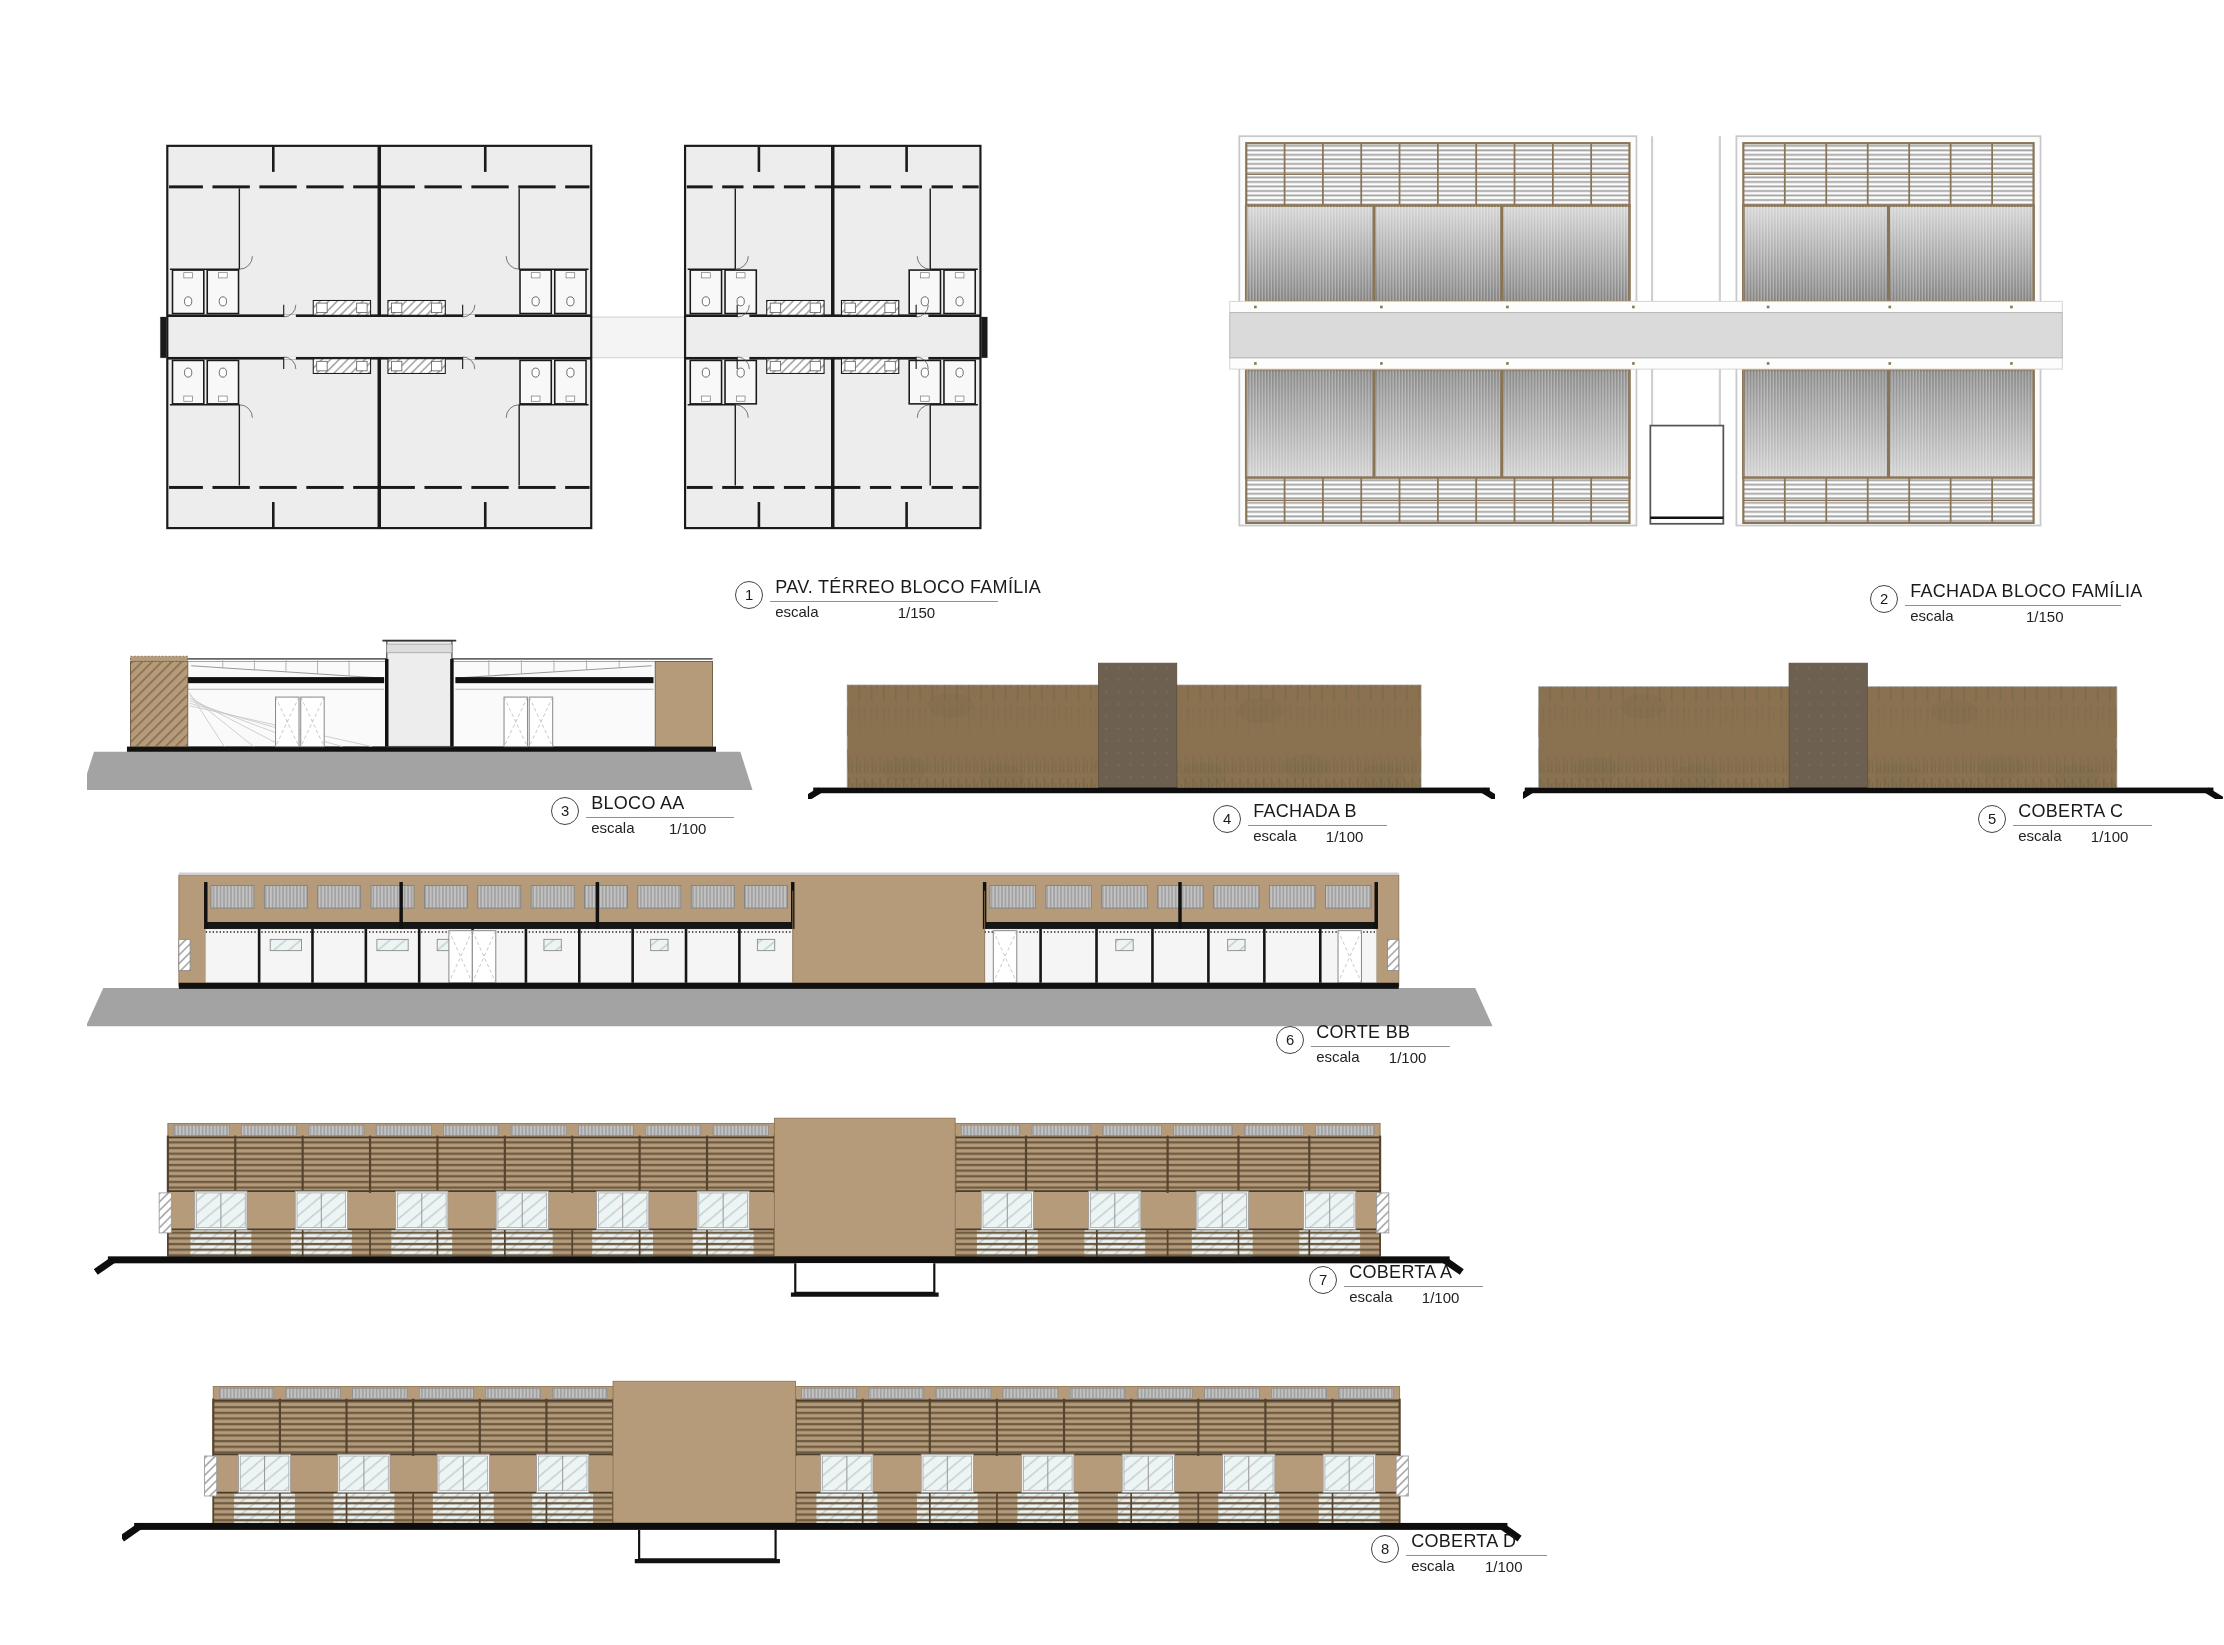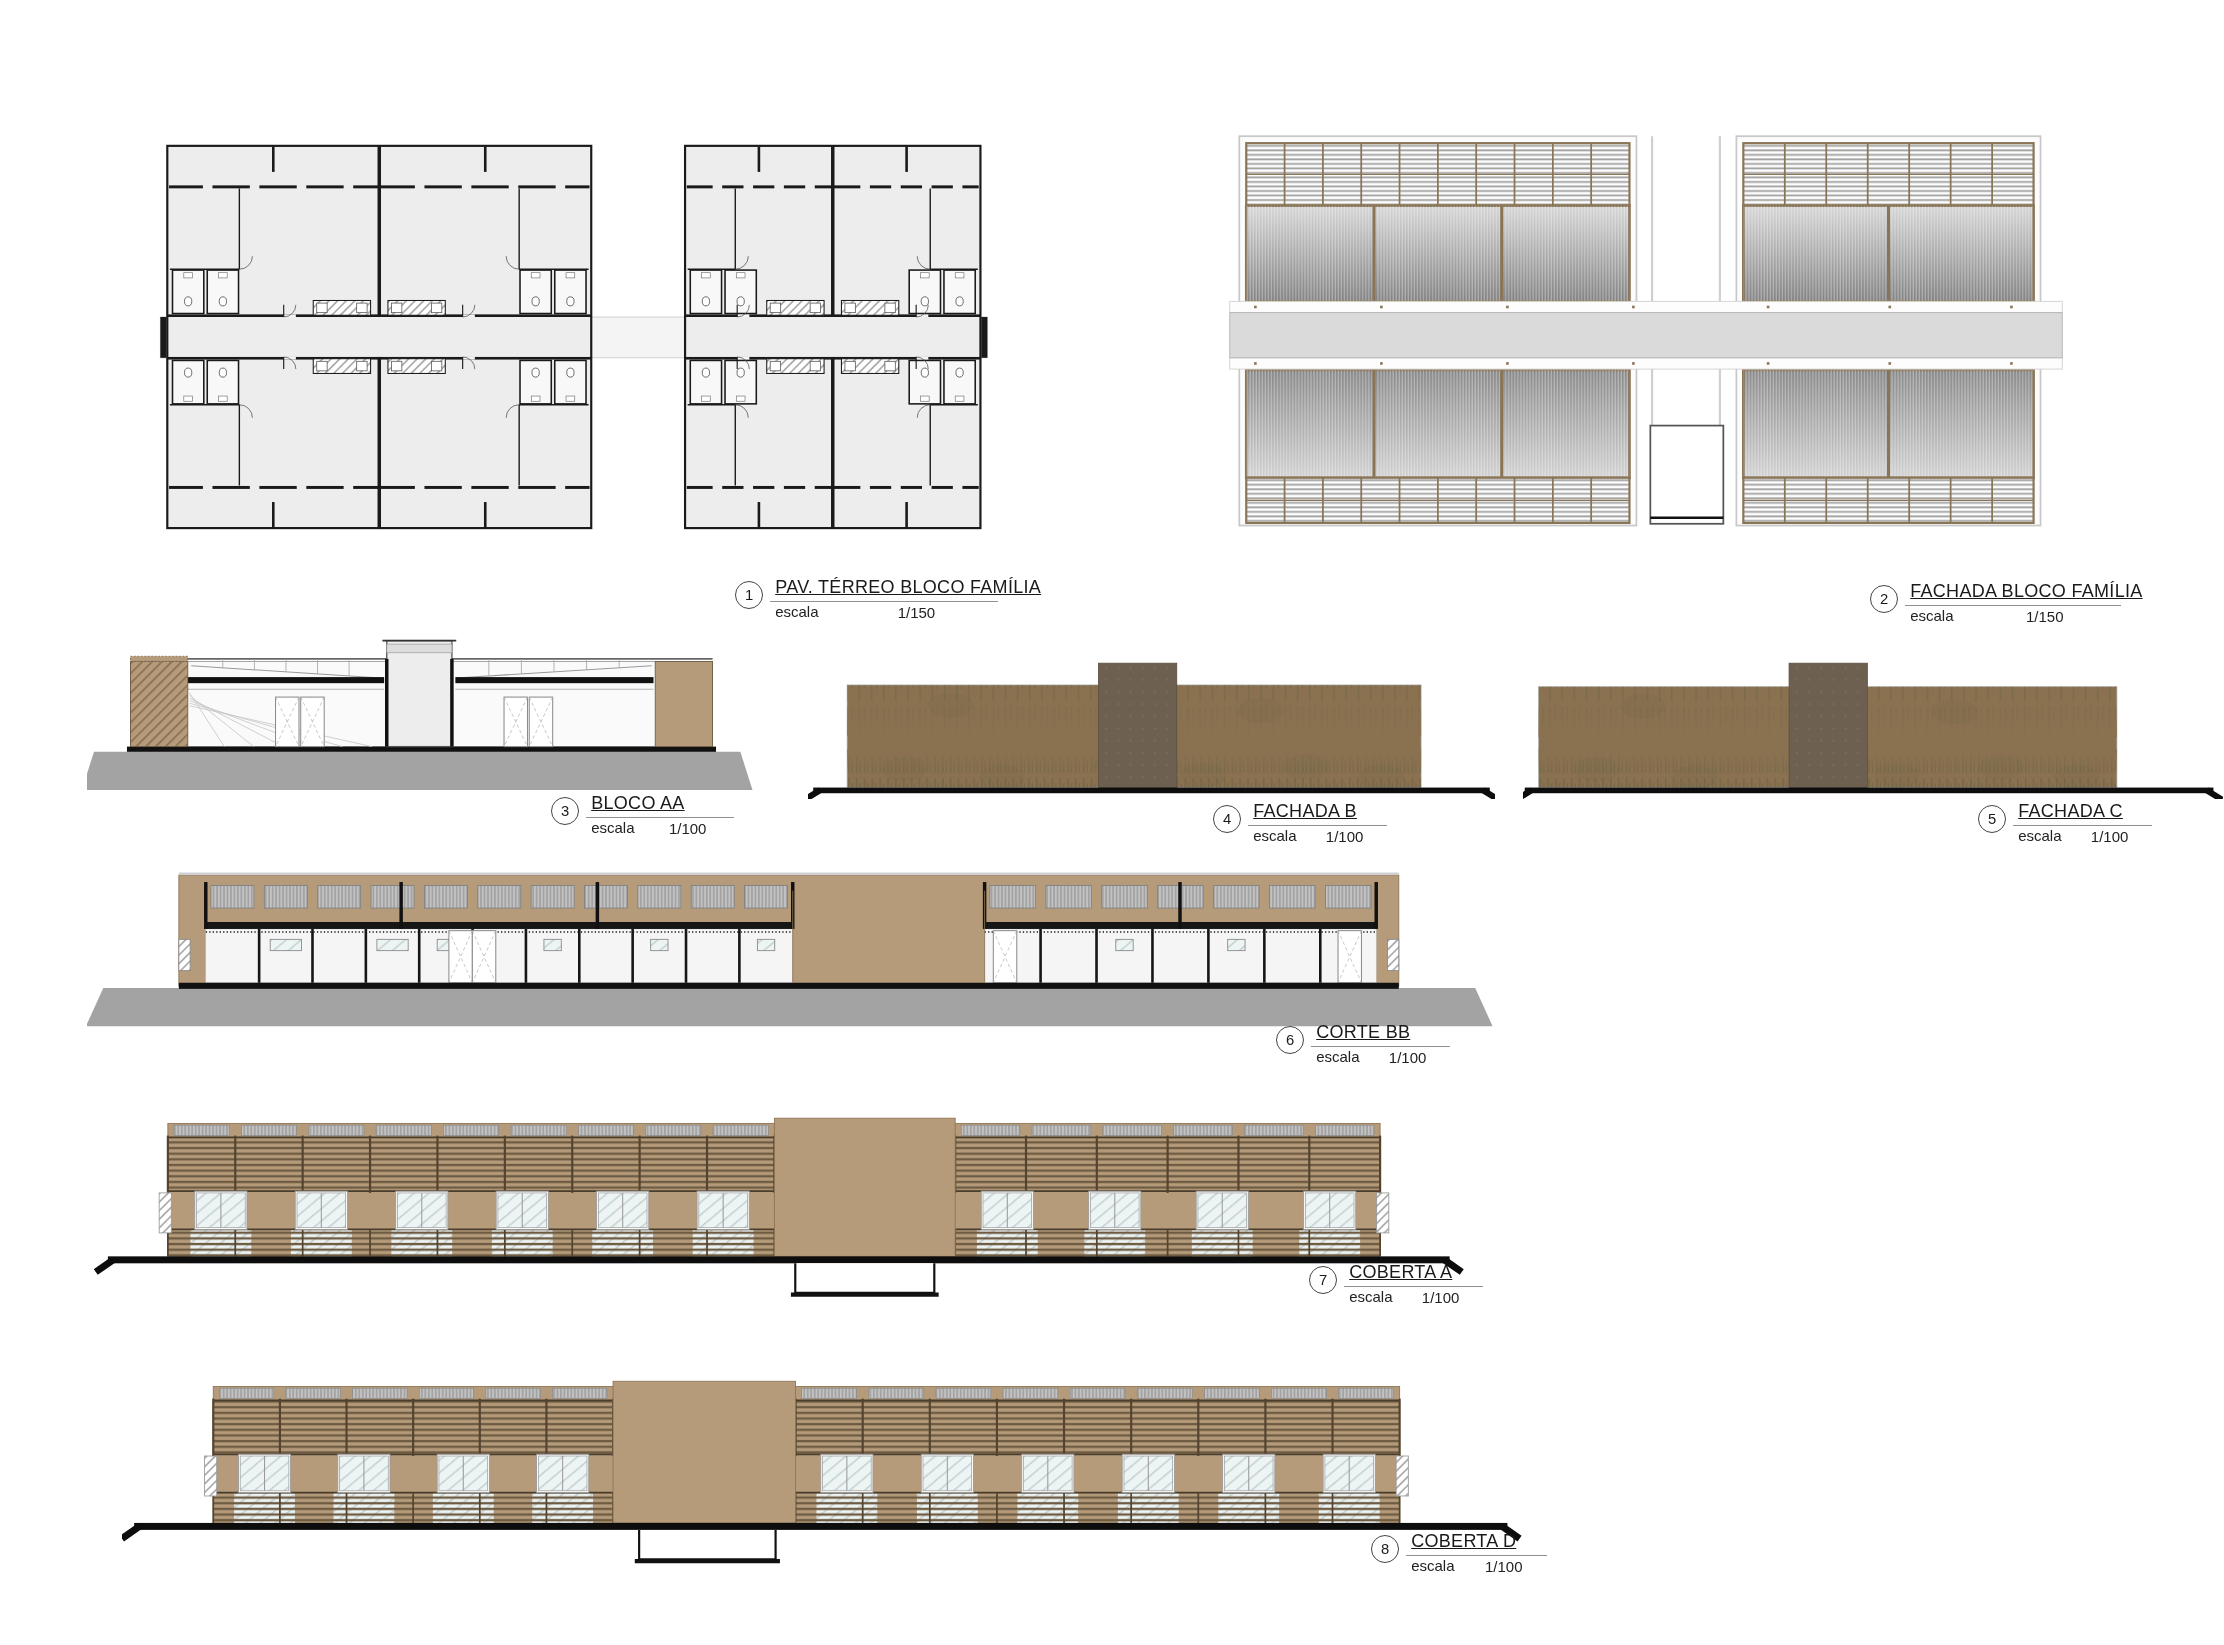--- a/index.html
+++ b/index.html
@@ -3,21 +3,21 @@
 <meta charset="utf-8">
 <style>
   html,body{margin:0;padding:0;background:#fff;}
   .sheet{position:relative;width:2225px;height:1646px;background:#ffffff;
          font-family:"Liberation Sans",sans-serif;overflow:hidden;}
   svg.view{position:absolute;}
   .vlabel{position:absolute;display:flex;color:#1a1a1a;}
   .vlabel .circ{width:26px;height:26px;border:1.4px solid #444;border-radius:50%;
     display:flex;align-items:center;justify-content:center;font-size:14.8px;
     flex:0 0 auto;margin-top:4.3px;background:#fff;}
-  .vlabel .bd{margin-left:7px;text-decoration:underline;}
+  .vlabel .bd{margin-left:7px;}
   .vlabel .ttl{font-size:18px;white-space:nowrap;padding:0 1.7px 2.6px 5.2px;
     border-bottom:1.7px solid #8f8f8f;letter-spacing:0.3px;}
   .vlabel .sub{position:relative;height:14px;font-size:15px;color:#222;}
   .vlabel .esc{position:absolute;left:5.2px;top:1.7px;}
   .vlabel .scl{position:absolute;left:56%;top:2px;}
 </style>
 </head>
 <body>
 
 <div class="sheet">
@@ -770,21 +770,21 @@
           <span class="esc">escala</span>
           <span class="scl">1/100</span>
         </div>
     </div>
   </div>
   <div class="vlabel" style="left:1978px;top:801px">
     <div class="circ">
         <span>5</span>
       </div>
     <div class="bd" style="width:139px">
-      <div class="ttl">FACHADA C</div>
+      <div class="ttl">COBERTA C</div>
       <div class="sub">
           <span class="esc">escala</span>
           <span class="scl">1/100</span>
         </div>
     </div>
   </div>
   <div class="vlabel" style="left:1276px;top:1022px">
     <div class="circ">
         <span>6</span>
       </div>

